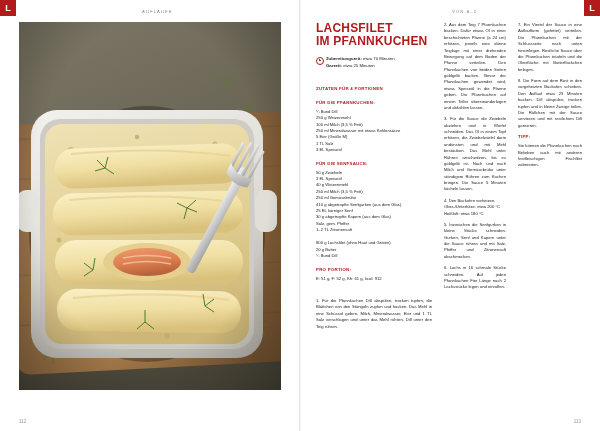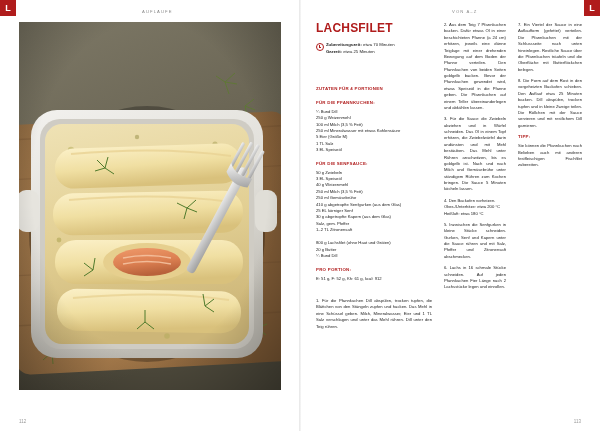--- a/index.html
+++ b/index.html
@@ -335,20 +335,21 @@
       </g>
 
       <rect width="262" height="368" fill="url(#vig)"></rect>
     </svg>
   </div>
 
   <div class="recipe">
 
     <h1 class="title">
       <span>LACHSFILET</span><br>
+      <span>IM PFANNKUCHEN</span>
     </h1>
 
     <div class="times">
       <span class="clock"></span>
       <div>
         <b>Zubereitungszeit:</b>
         <span>etwa 70 Minuten</span>
       </div>
       <div>
         <b>Garzeit:</b>

